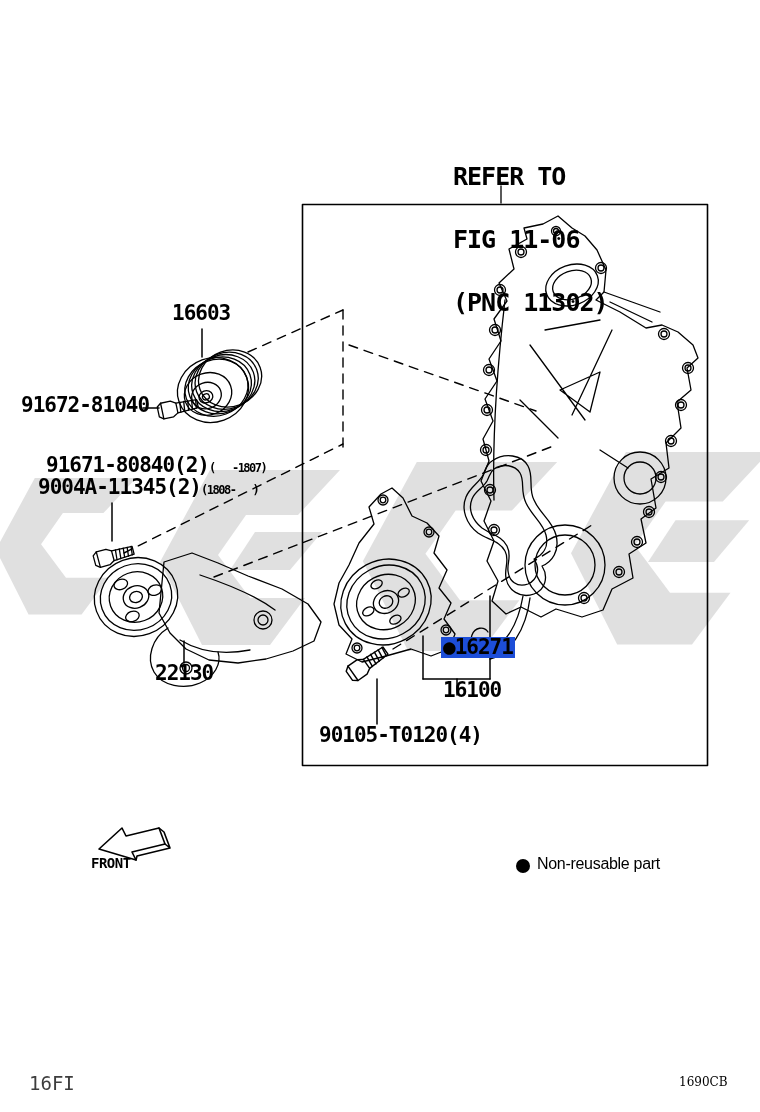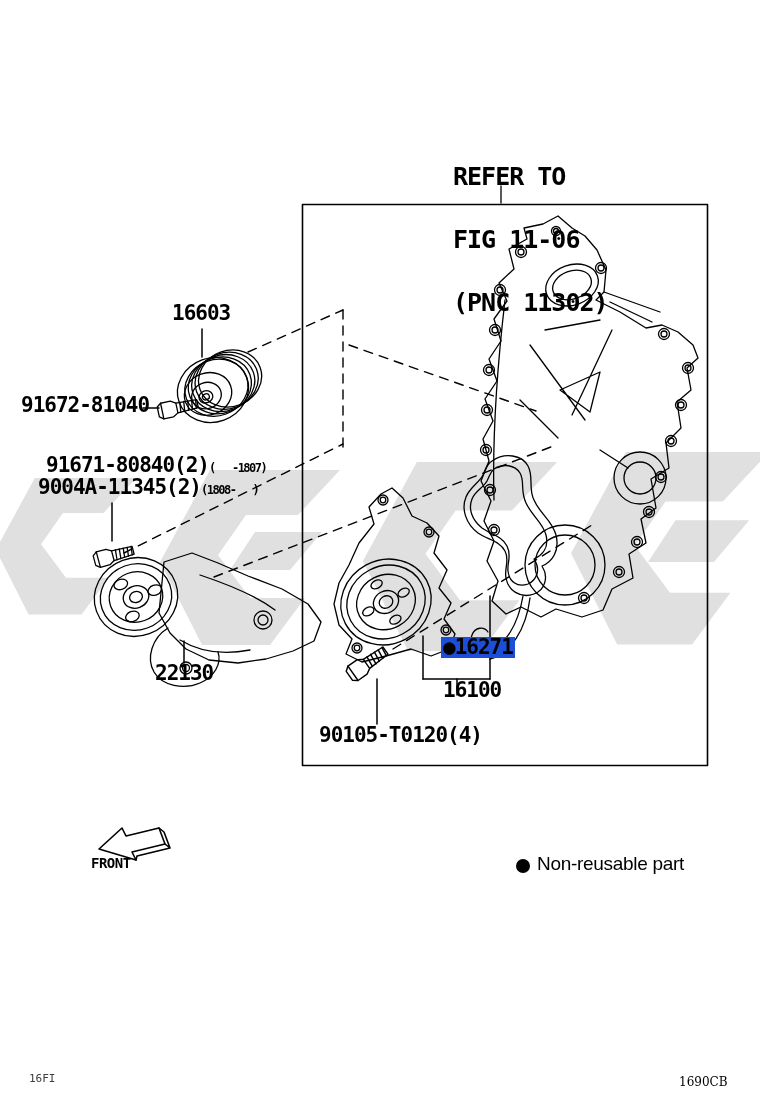--- a/index.html
+++ b/index.html
@@ -18,25 +18,25 @@
     position:absolute;left:453px;top:124px;font-family:"DejaVu Sans Mono", monospace;
     font-weight:bold;font-size:25px;line-height:21px;letter-spacing:-1px;color:#000;white-space:pre;
   }
   .gasket-label{background:#1d4ed8;padding:0 2px;}
   .front-label{
     position:absolute;left:91px;top:855px;font-family:"DejaVu Sans Mono", monospace;
     font-weight:bold;font-size:14px;letter-spacing:-0.5px;color:#000;
   }
   .legend-text{
     position:absolute;left:537px;top:855px;font-family:"Liberation Sans", sans-serif;
-    font-size:19px;line-height:18px;letter-spacing:-0.3px;color:#000;
+    font-size:16px;line-height:18px;letter-spacing:-0.3px;color:#000;
   }
   .footer-left{
     position:absolute;left:29px;top:1072px;font-family:"DejaVu Sans Mono", monospace;
-    font-size:11px;color:#3d3d3d;letter-spacing:0px;
+    font-size:19px;color:#3d3d3d;letter-spacing:0px;
   }
   .footer-right{
     position:absolute;left:679px;top:1075px;font-family:"DejaVu Serif", serif;
     font-size:12px;color:#000;
   }
 </style>
 </head>
 <body>
 
 <svg id="art" width="760" height="1112" viewBox="0 0 760 1112">

